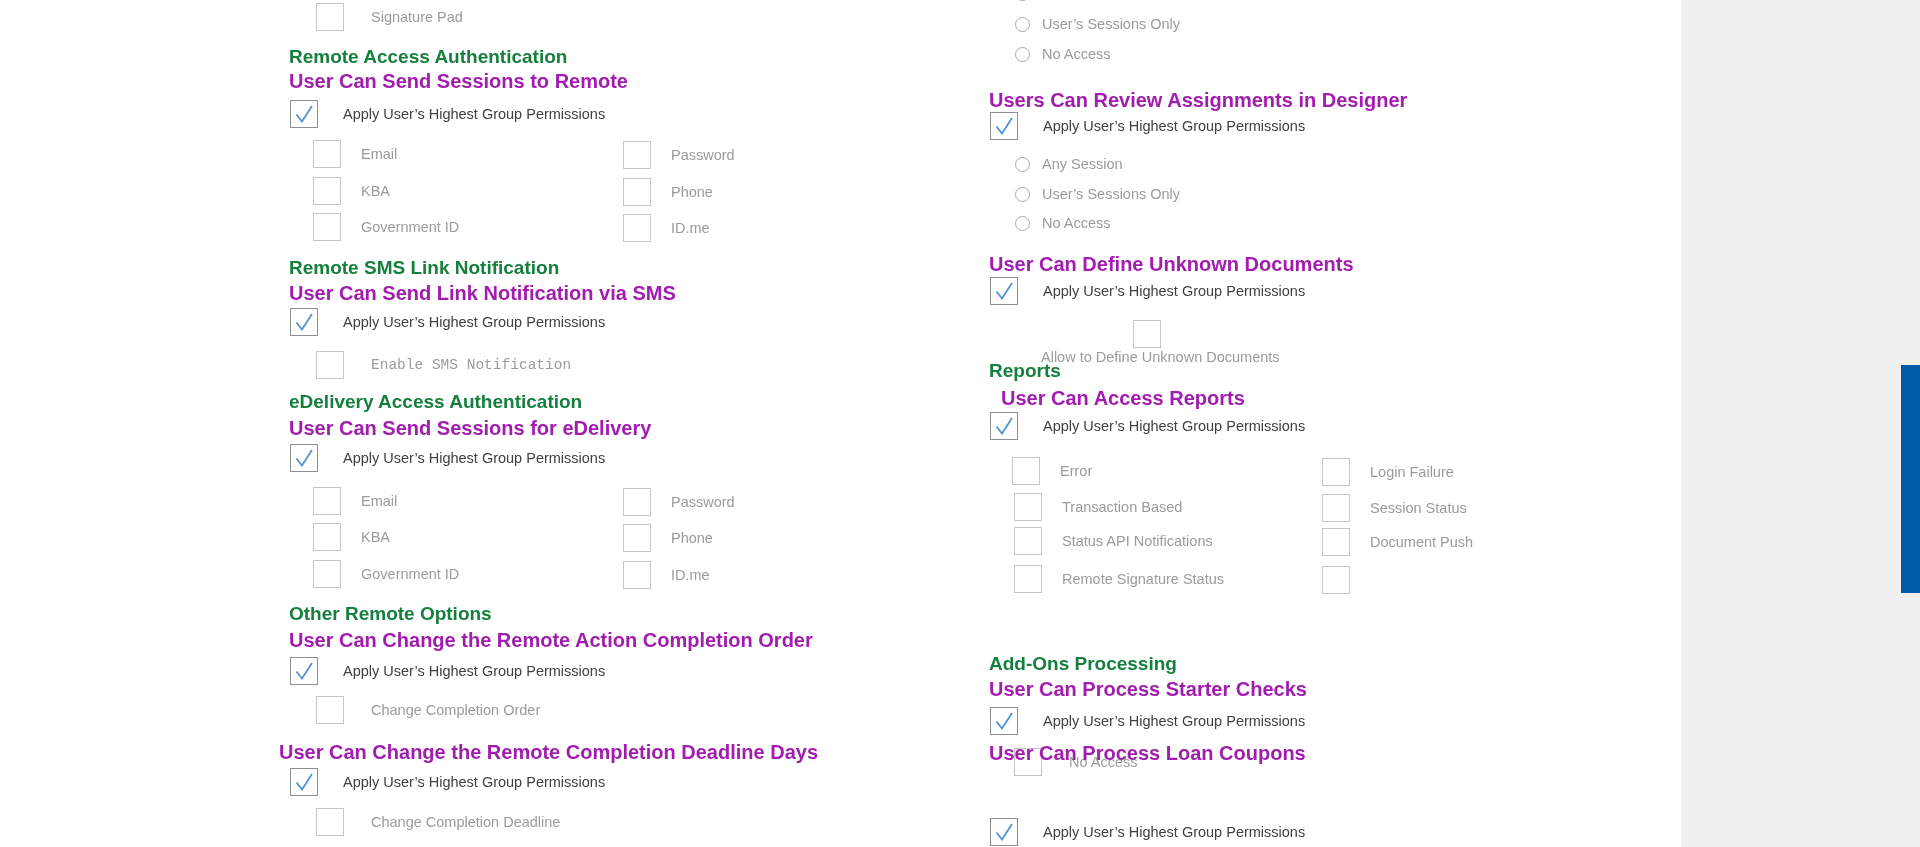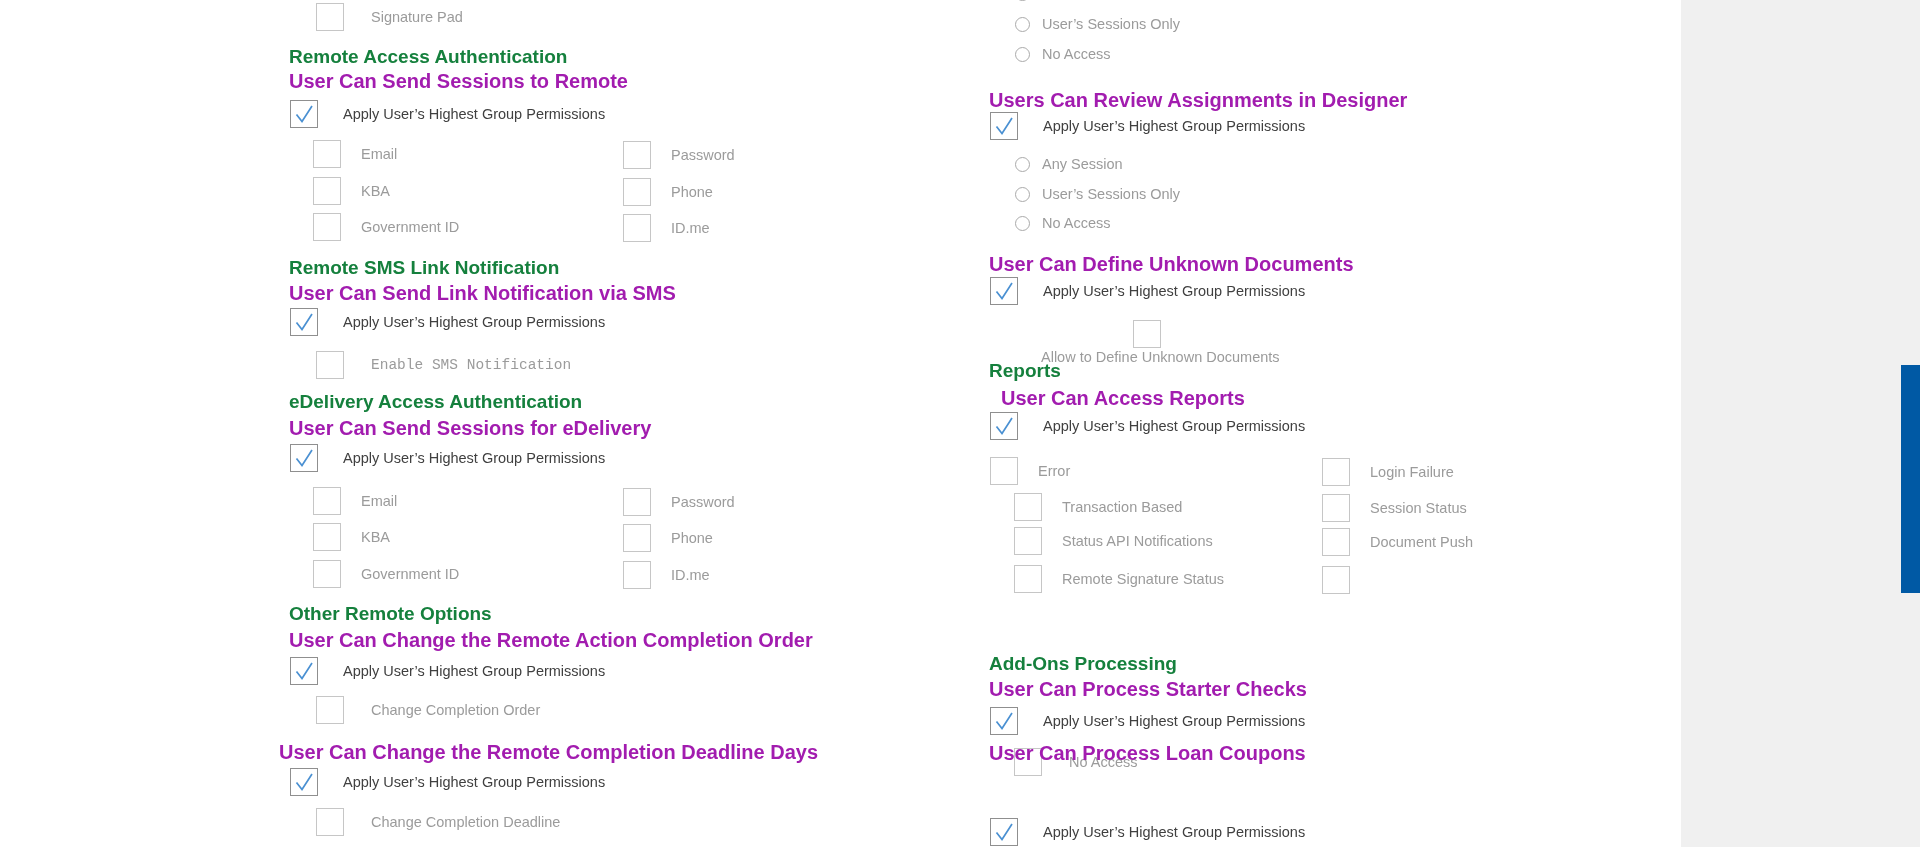--- a/index.html
+++ b/index.html
@@ -225,21 +225,21 @@
 <div class="h3" style="left:989px;top:390px;margin-left:12px;">User Can Access Reports</div>
 <div class="row apply" style="left:990px;top:412px;">
   <span class="cb checked">
     <svg viewBox="0 0 26 26" width="26" height="26">
         <polyline points="5.5,13.5 11,20.5 21,5" fill="none" stroke="#4A90D2" stroke-width="1.7"></polyline>
       </svg>
   </span>
   <span class="lbl dark">Apply User’s Highest Group Permissions</span>
 </div>
 
-<div class="row opt" style="left:990px;top:457px;">
+<div class="row opt" style="left:1012px;top:457px;">
   <span class="cb"></span>
   <span class="lbl">Error</span>
 </div>
 <div class="row opt" style="left:1322px;top:458px;">
   <span class="cb"></span>
   <span class="lbl">Login Failure</span>
 </div>
 <div class="row opt" style="left:1014px;top:493px;">
   <span class="cb"></span>
   <span class="lbl">Transaction Based</span>

